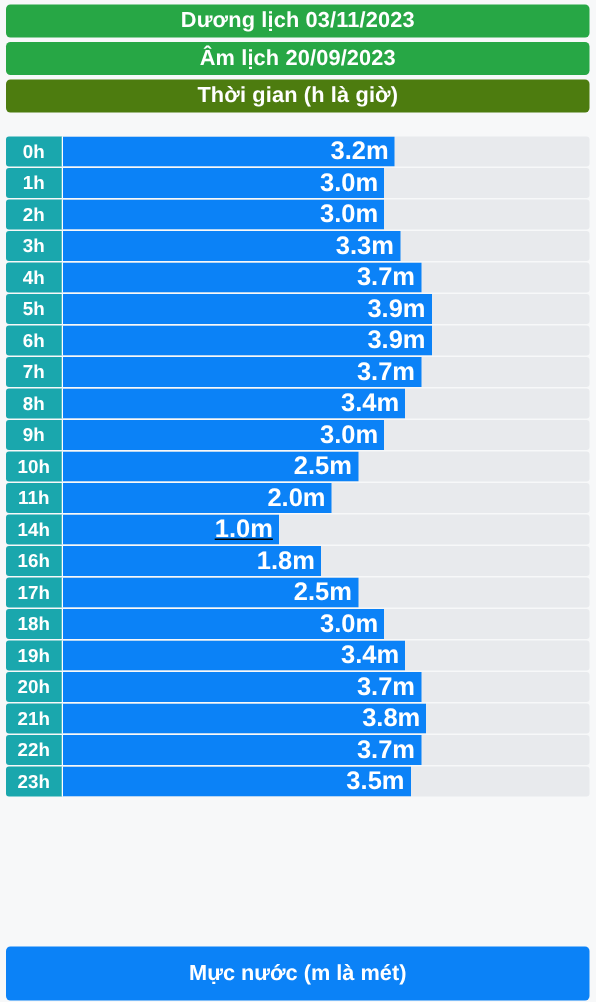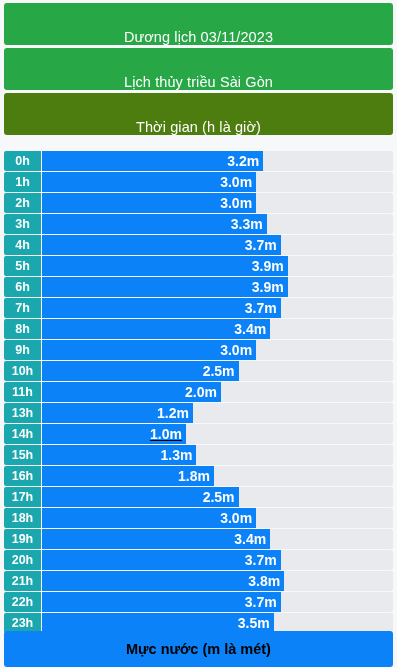--- a/index.html
+++ b/index.html
@@ -6,26 +6,26 @@
   body{
     width:397px;height:668px;
     background:#f7f8f9;
     font-family:"Liberation Sans","DejaVu Sans",sans-serif;
     overflow:hidden;
   }
   .page{width:397px;height:668px;position:relative;}
 
   .banner{
     margin:3px 4px;
-    height:42px;
+    height:22px;
     border-radius:3px;
-    display:flex;align-items:flex-end;justify-content:center;
+    display:flex;align-items:center;justify-content:center;
     color:#ffffff;
     font-size:14.5px;
-    font-weight:normal;
+    font-weight:bold;
     letter-spacing:.1px;
     white-space:nowrap;
   }
   .banner.green{background:#27a745;}
   .banner.teal{background:#4d7c0f;}
 
   .chart{
     margin:16px 4px;
     position:relative;
   }
@@ -60,48 +60,48 @@
     left:0;top:0;bottom:0;
     background:#0b82f7;
     display:flex;
     align-items:center;
     justify-content:flex-end;
     box-sizing:border-box;
     padding-right:4px;
   }
   .bar .val{
     color:#ffffff;
-    font-size:14px;
+    font-size:17px;
     font-weight:bold;
     white-space:nowrap;
   }
   .footer{
     position:absolute;
     left:4px;right:4px;
     bottom:4px;
     height:36px;
     background:#0b82f7;
     border-radius:3px;
     display:flex;align-items:center;justify-content:center;
-    color:#000000;font-size:14.5px;font-weight:bold;
+    color:#ffffff;font-size:14.5px;font-weight:bold;
   }
 </style>
 </head>
 <body>
 
 <div class="page">
 
   <div class="banner green">
     <span>Dương lịch 03/11/2023</span>
   </div>
 
-
   <div class="banner green">
-    <span>Lịch thủy triều Sài Gòn</span>
-  </div>
+    <span>Âm lịch 20/09/2023</span>
+  </div>
+
 
   <div class="banner teal">
     <span>Thời gian (h là giờ)</span>
   </div>
 
   <div class="chart" id="chart">
       <div class="row">
         <div class="hcell">0h</div>
         <div class="track">
           <div class="bar" style="width: 63%;">
@@ -191,44 +191,28 @@
       </div>
       <div class="row">
         <div class="hcell">11h</div>
         <div class="track">
           <div class="bar" style="width: 51%;">
             <span class="val">2.0m</span>
           </div>
         </div>
       </div>
       <div class="row">
-        <div class="hcell">13h</div>
-        <div class="track">
-          <div class="bar" style="width: 43%;">
-            <span class="val">1.2m</span>
-          </div>
-        </div>
-      </div>
-      <div class="row">
         <div class="hcell">14h</div>
         <div class="track">
           <div class="bar" style="width: 41%; text-decoration: underline;">
             <span class="val">1.0m</span>
           </div>
         </div>
       </div>
       <div class="row">
-        <div class="hcell">15h</div>
-        <div class="track">
-          <div class="bar" style="width: 44%;">
-            <span class="val">1.3m</span>
-          </div>
-        </div>
-      </div>
-      <div class="row">
         <div class="hcell">16h</div>
         <div class="track">
           <div class="bar" style="width: 49%; padding-left: 13px;">
             <span class="val">1.8m</span>
           </div>
         </div>
       </div>
       <div class="row">
         <div class="hcell">17h</div>
         <div class="track">

